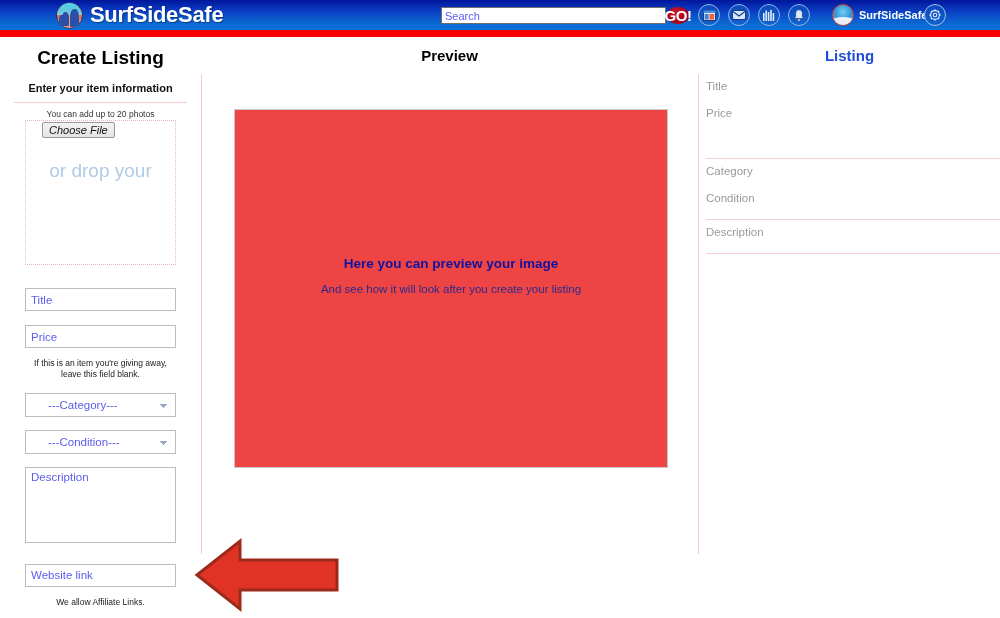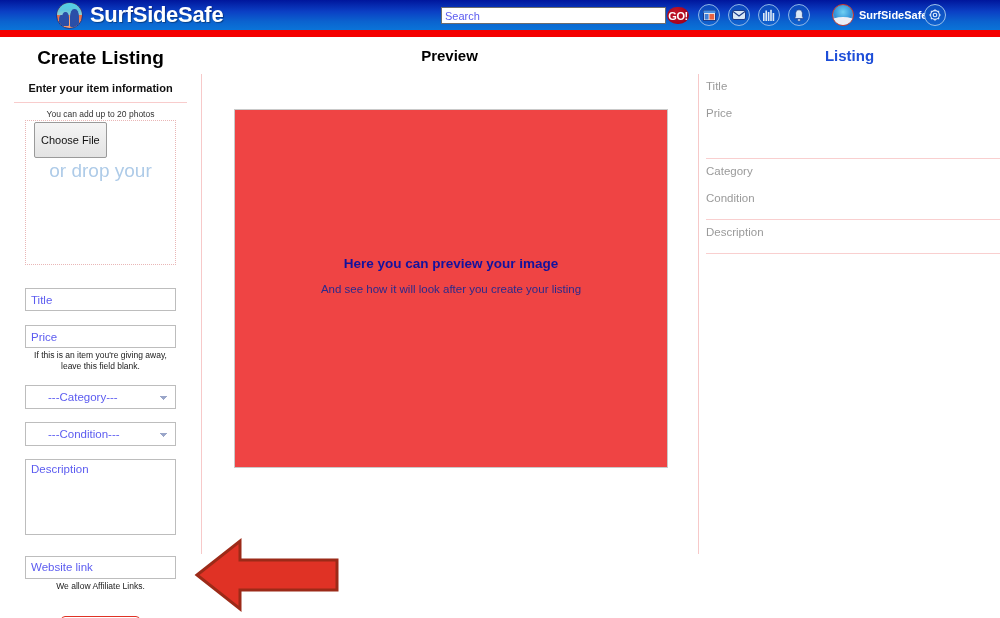--- a/index.html
+++ b/index.html
@@ -78,21 +78,21 @@
     font-family: "Liberation Sans", sans-serif;
     outline: none;
   }
   #search-input::placeholder { color: #5c5cf0; opacity: 1; }
   #go-button {
     margin-left: 1px;
     width: 22px; height: 17px;
     border-radius: 11px / 9px;
     background: radial-gradient(circle at 40% 30%, #c3182a 0%, #a5001b 70%, #7e0014 100%);
     color: #ffffff;
-    font-size: 11px;
+    font-size: 15px;
     font-weight: bold;
     display: flex;
     align-items: center;
     justify-content: center;
     border: none;
     cursor: pointer;
     font-family: "Liberation Sans", sans-serif;
     letter-spacing: -0.5px;
   }
 
@@ -209,29 +209,30 @@
   #dropzone {
     position: relative;
     margin: 0 auto;
     width: 151px;
     height: 145px;
     border: 1px dotted #e9b6b6;
     background: #ffffff;
   }
   #choose-file-btn {
     position: absolute;
-    left: 8px; top: 1px;
+    left: 16px; top: 1px;
     font-size: 11px;
     font-family: "Liberation Sans", sans-serif;
-    padding: 11px 6px;
+    padding: 1px 6px;
     background: linear-gradient(to bottom, #f4f4f4, #e3e3e3);
     border: 1px solid #9a9a9a;
     border-radius: 2px;
     color: #111;
     cursor: pointer;
+    font-style: italic;
   }
   #dropzone-text {
     position: absolute;
     left: 0; right: 0; top: 36px;
     text-align: center;
     font-size: 19px;
     color: #aecbe8;
     line-height: 1.45;
   }
 
@@ -283,21 +284,21 @@
     resize: none;
     font-family: "Liberation Sans", sans-serif;
     outline: none;
   }
   #description-box::placeholder { color: #5c5cf0; opacity: 1; }
   .helper-text {
     text-align: center;
     font-size: 8.5px;
     color: #1a1a1a;
     line-height: 1.35;
-    margin-top: 2px;
+    margin-top: 10px;
   }
   #add-listing-btn {
     display: block;
     margin: 0 auto;
     font-size: 12.5px;
     color: #3333cc;
     background: #ffffff;
     border: 1.5px solid #e03225;
     border-radius: 4px;
     padding: 3px 10px;

